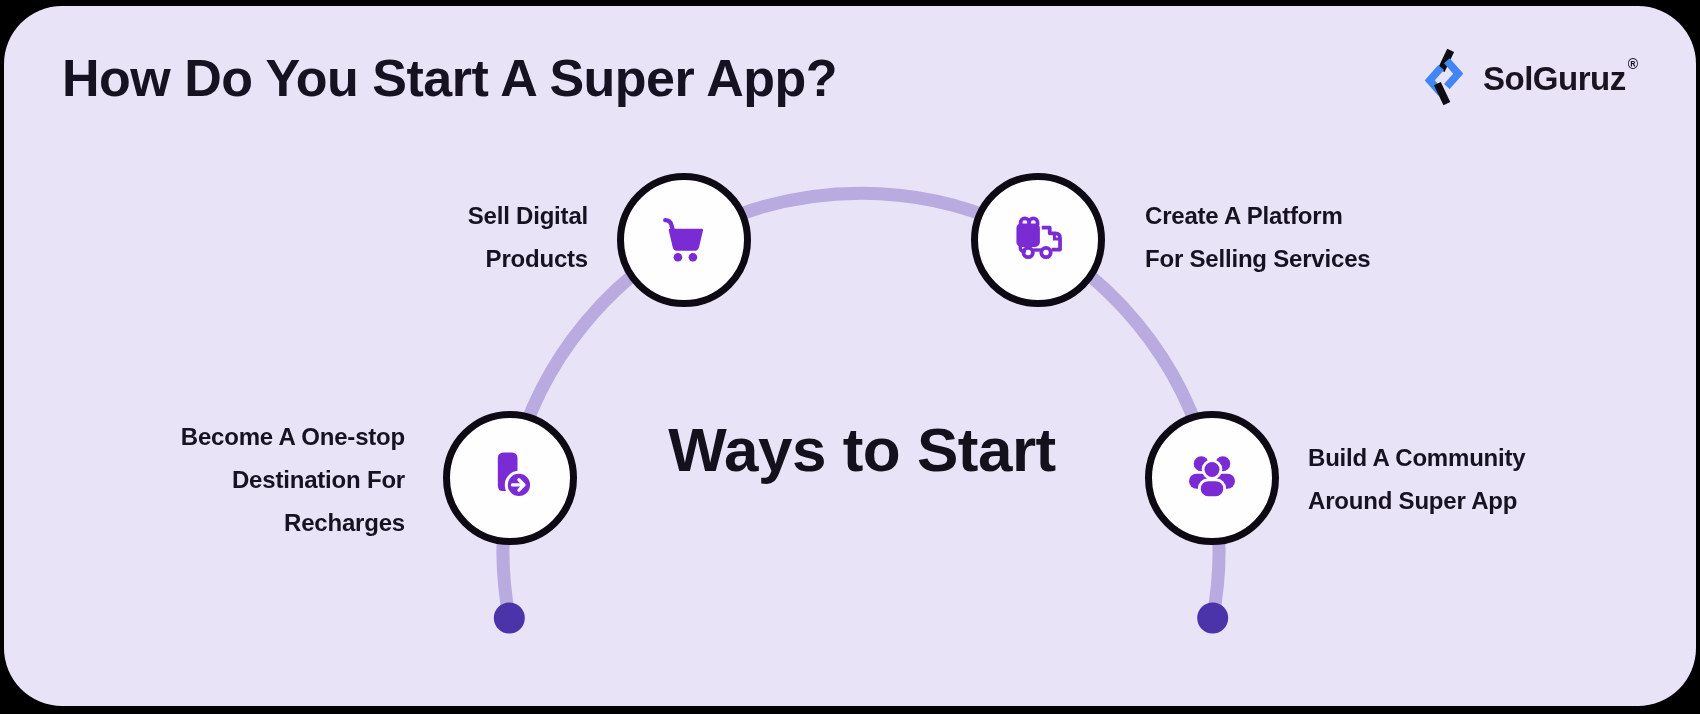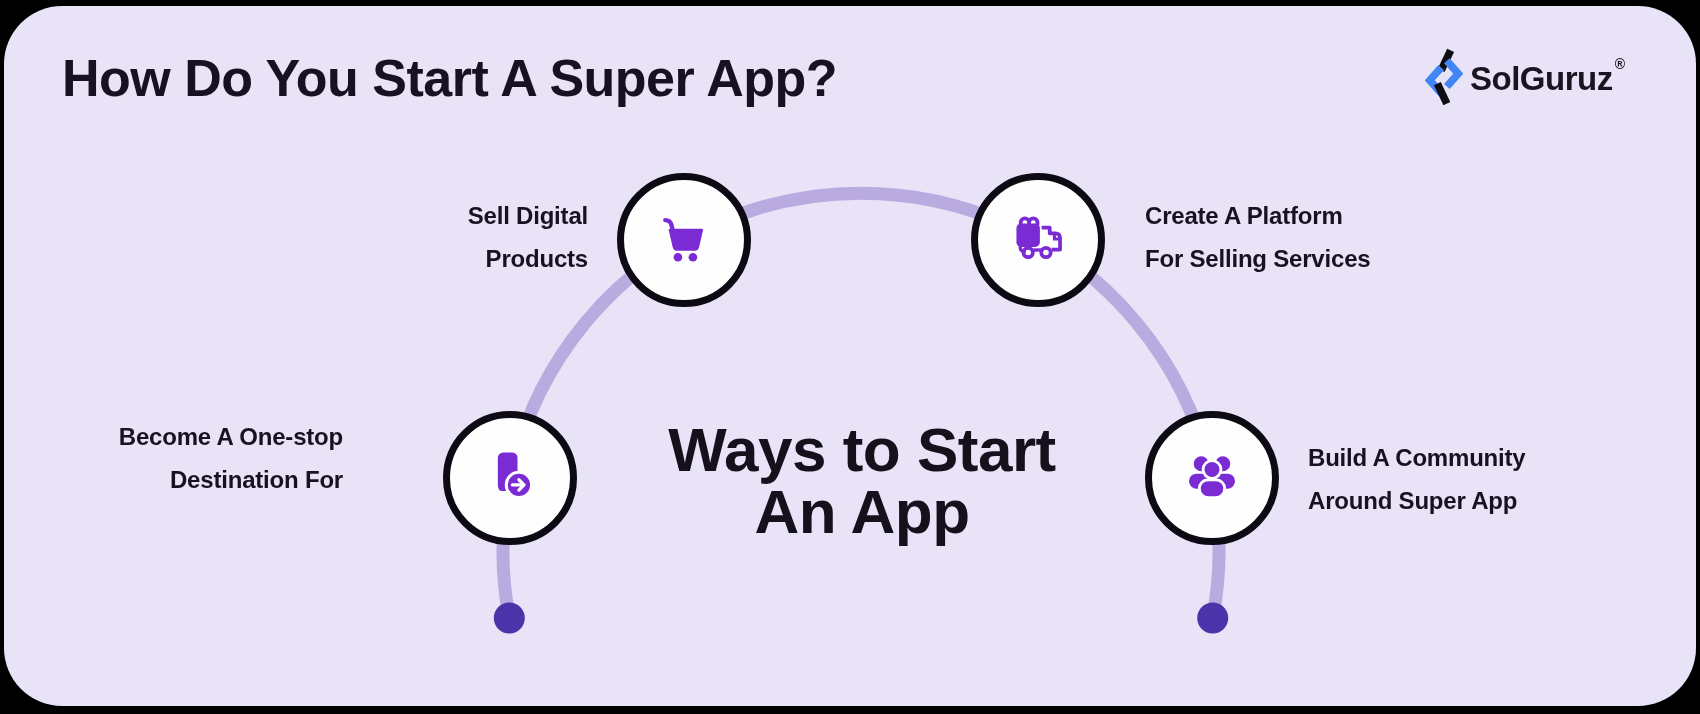--- a/index.html
+++ b/index.html
@@ -27,21 +27,21 @@
     background:var(--card-bg);
     border-radius:58px;
   }
   .page-title{
     position:absolute;left:62px;top:54px;
     font-size:52px;line-height:48px;font-weight:800;
     letter-spacing:-0.5px;color:var(--text-dark);
   }
   .logo{
     position:absolute;left:1425px;top:48px;height:62px;
-    display:flex;align-items:center;gap:7px;
+    display:flex;align-items:center;gap:20px;
   }
   .logo .wordmark{
     font-size:33px;font-weight:800;letter-spacing:-0.5px;color:#19141f;
     display:flex;align-items:flex-start;
   }
   .logo .reg{font-size:14px;font-weight:700;margin-top:-4px;margin-left:2px;}
   svg.arc-layer{position:absolute;left:0;top:0;}
   .node{
     position:absolute;width:120px;height:120px;
     background:var(--node-fill);
@@ -145,26 +145,26 @@
 <div class="label align-right" style="right:1112px;top:194px;">
   <span>Sell Digital</span>
   <span>Products</span>
 </div>
 
 <div class="label" style="left:1145px;top:194px;">
   <span>Create A Platform</span>
   <span>For Selling Services</span>
 </div>
 
-<div class="label align-right" style="right:1357px;top:415px;">
+<div class="label align-right" style="right:1295px;top:415px;">
   <span>Become A One-stop</span>
   <span>Destination For</span>
+  <span>Recharges</span>
 </div>
 
 <div class="label" style="left:1308px;top:436px;">
   <span>Build A Community</span>
   <span>Around Super App</span>
 </div>
 
 <div class="center-text">
   <span>Ways to Start</span>
-  <span>An App</span>
 </div>
 
 </body></html>

